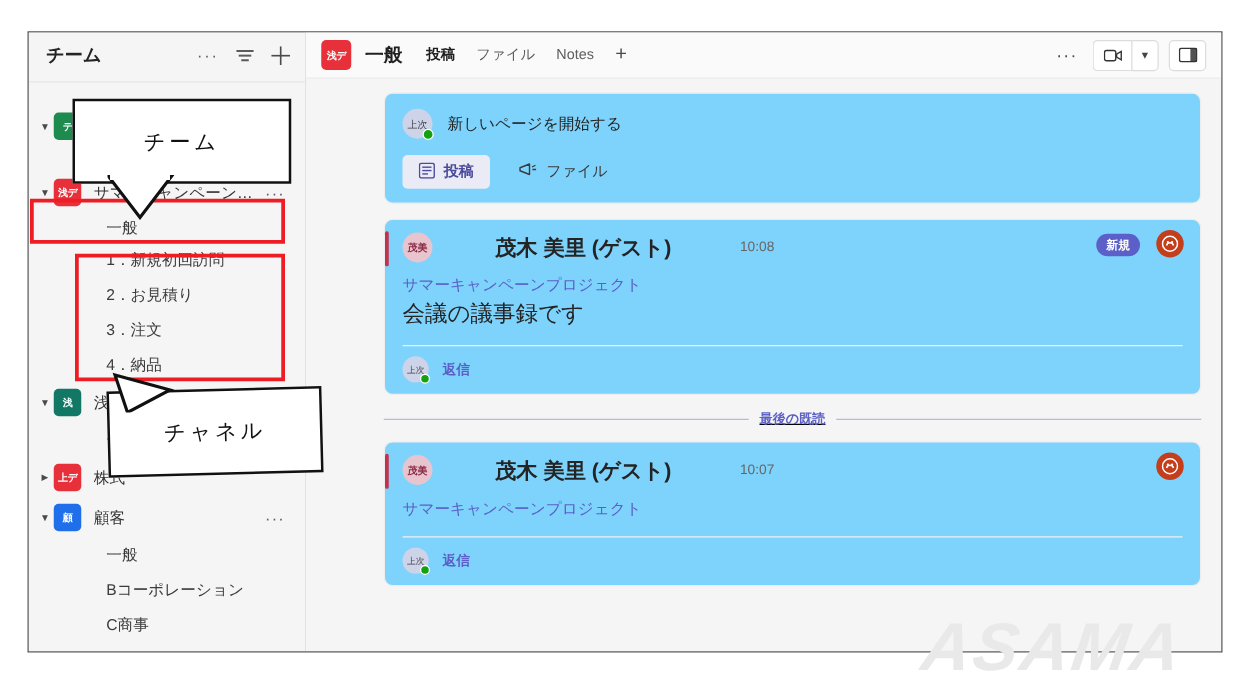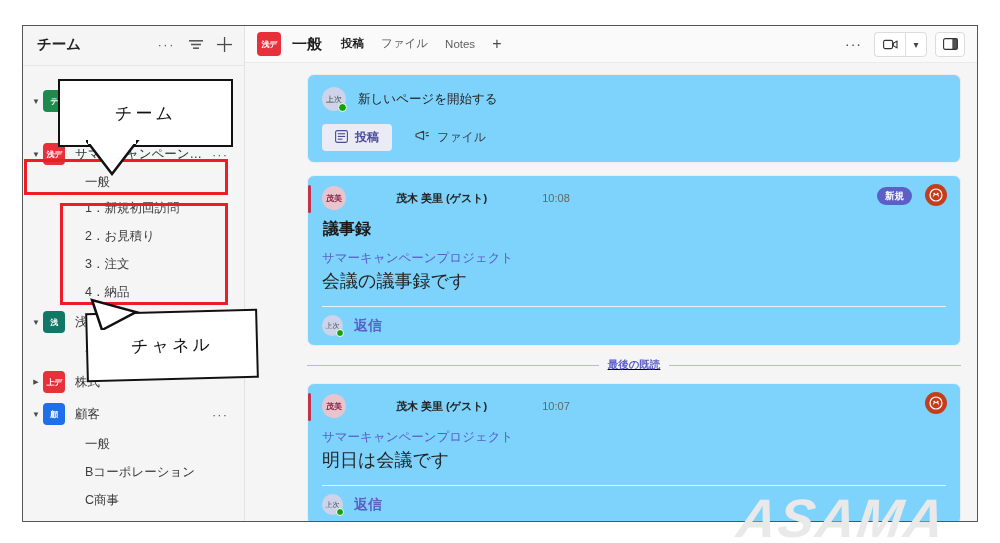--- a/index.html
+++ b/index.html
@@ -156,30 +156,30 @@
     width: 3px; height: 28px; background: #c4314b; border-radius: 2px;
   }
   .msg-head { display: flex; align-items: center; gap: 40px; }
   .av-name {
     width: 24px; height: 24px; border-radius: 50%;
     background: #e8c4ce; color: #8b2a46;
     font-size: 8px; font-weight: 600;
     display: flex; align-items: center; justify-content: center;
     position: relative; flex: 0 0 24px;
   }
-  .sender { font-size: 11px; font-weight: 700; color: #242424; margin-left: 10px; }
+  .sender { font-size: 17px; font-weight: 700; color: #242424; margin-left: 10px; }
   .timestamp { font-size: 11px; color: #666; margin-left: 15px; text-align: center; }
   .msg-title { font-size: 16px; font-weight: 700; color: #1b1b1b; margin: 9px 0 0 1px; }
   .msg-link { font-size: 12.5px; color: #5b5fc7; margin-top: 10px; }
   .msg-body { font-size: 18px; color: #242424; margin-top: 2px; }
   .msg-foot {
     margin-top: 13px; border-top: 1px solid #efefef;
     padding: 8px 0 9px 0; display: flex; align-items: center;
   }
-  .reply-label { font-size: 14px; font-weight: 700; color: #5b5fc7; margin-left: 11px; }
+  .reply-label { font-size: 11px; font-weight: 700; color: #5b5fc7; margin-left: 11px; }
   .badge-new {
     position: absolute; right: 48px; top: 11px;
     background: #5b5fc7; color: #fff;
     font-size: 9.5px; font-weight: 700;
     padding: 2.5px 8px; border-radius: 9px;
   }
   .loop-icon {
     position: absolute; right: 13px; top: 8px;
     width: 22px; height: 22px; border-radius: 50%;
     background: #c43e1c; display: flex; align-items: center; justify-content: center;
@@ -352,21 +352,20 @@
         <div class="card">
           <div class="msg">
             <div class="msg-head">
               <span class="av-name">
                 <span>茂美</span>
                 <span class="presence"></span>
               </span>
               <span class="sender">茂木 美里 (ゲスト)</span>
               <span class="timestamp">10:08</span>
             </div>
-            <div class="msg-title">議事録</div>
             <div class="msg-link">サマーキャンペーンプロジェクト</div>
             <div class="msg-body">会議の議事録です</div>
             <div class="msg-foot">
               <span class="av-circ" style="background:#cdd3e8;width:21px;height:21px;flex:0 0 21px;font-size:7px;">
                 <span>上次</span>
                 <span class="presence" style="width:8px;height:8px;"></span>
               </span>
               <span class="reply-label">返信</span>
             </div>
           </div>
@@ -391,21 +390,20 @@
           <div class="msg">
             <div class="msg-head">
               <span class="av-name">
                 <span>茂美</span>
                 <span class="presence"></span>
               </span>
               <span class="sender">茂木 美里 (ゲスト)</span>
               <span class="timestamp">10:07</span>
             </div>
             <div class="msg-link" style="margin-top:11px;">サマーキャンペーンプロジェクト</div>
-            <div class="msg-body">明日は会議です</div>
             <div class="msg-foot">
               <span class="av-circ" style="background:#cdd3e8;width:21px;height:21px;flex:0 0 21px;font-size:7px;">
                 <span>上次</span>
                 <span class="presence" style="width:8px;height:8px;"></span>
               </span>
               <span class="reply-label">返信</span>
             </div>
           </div>
           <span class="loop-icon">
             <svg width="14" height="14" viewBox="0 0 14 14">

